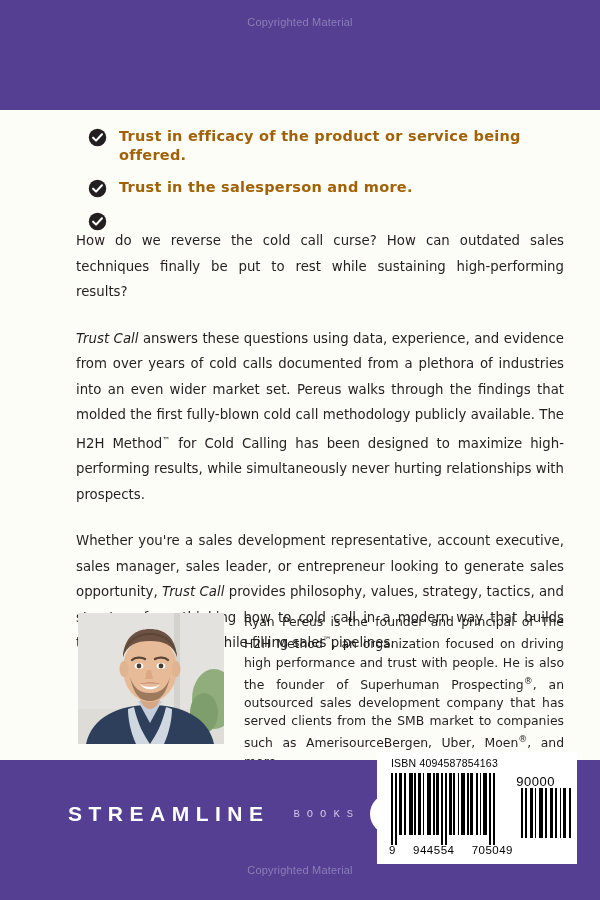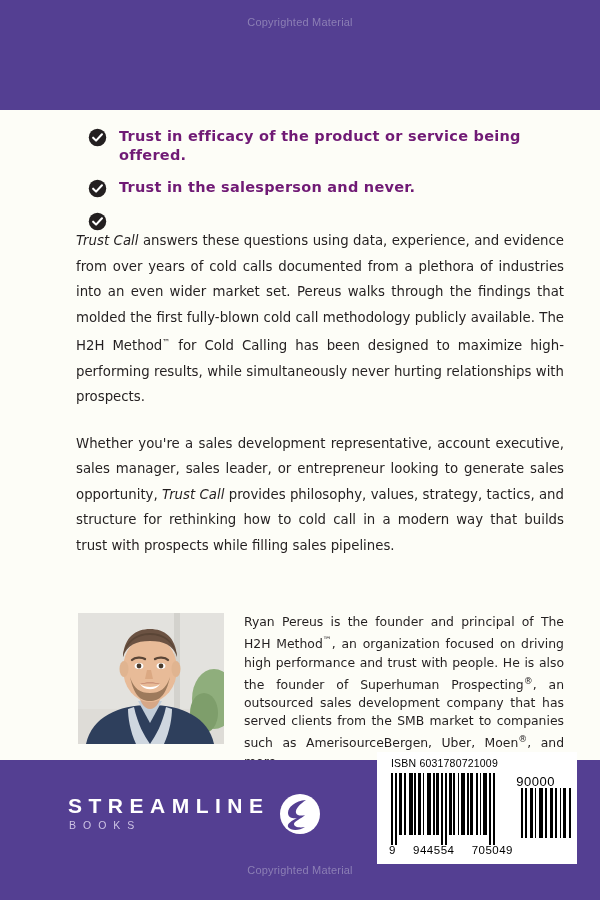--- a/index.html
+++ b/index.html
@@ -56,21 +56,21 @@
     height: 19px;
     margin-right: 12px;
     margin-top: 1px;
   }
   .check-icon svg { display: block; }
   .bullet-text {
     font-family: "DejaVu Sans", sans-serif;
     font-weight: bold;
     font-size: 14.5px;
     line-height: 19px;
-    color: #701a75;
+    color: #a16207;
     letter-spacing: .25px;
   }
 
   
   .body-copy {
     position: absolute;
     left: 76px;
     top: 228px;
     width: 488px;
   }
@@ -120,33 +120,35 @@
   
   .publisher {
     position: absolute;
     left: 62px;
     top: 793px;
     display: flex;
     align-items: center;
   }
   .publisher-words {
     display: flex;
-    flex-direction: column;
+    flex-direction: row;
+    align-items: center;
+    gap: 17px;
   }
   .brand-main {
     font-family: "Liberation Sans", sans-serif;
     font-weight: bold;
     font-size: 21px;
     letter-spacing: 6.5px;
     color: #ffffff;
     line-height: 22px;
     padding-left: 6px;
   }
   .brand-sub {
-    font-family: Liberation Sans, sans-serif;
+    font-family: Liberation Mono, monospace;
     font-size: 10.5px;
     letter-spacing: 7px;
     color: #cdc3e4;
     line-height: 16px;
     padding-left: 7px;
   }
   .publisher-mark {
     margin-left: 9px;
     width: 42px;
     height: 42px;
@@ -233,36 +235,37 @@
       <span class="bullet-text">Trust in efficacy of the product or service being offered.</span>
     </div>
 
     <div class="bullet-row">
       <span class="check-icon">
         <svg viewBox="0 0 20 20" width="19" height="19">
           <circle cx="10" cy="10" r="9.2" fill="#231f20"></circle>
           <path d="M5.4 10.2 L8.5 13.3 L14.7 6.6" fill="none" stroke="#ffffff" stroke-width="2.2" stroke-linecap="round" stroke-linejoin="round"></path>
         </svg>
       </span>
-      <span class="bullet-text">Trust in the salesperson and never.</span>
+      <span class="bullet-text">Trust in the salesperson and more.</span>
     </div>
 
     <div class="bullet-row">
       <span class="check-icon">
         <svg viewBox="0 0 20 20" width="19" height="19">
           <circle cx="10" cy="10" r="9.2" fill="#231f20"></circle>
           <path d="M5.4 10.2 L8.5 13.3 L14.7 6.6" fill="none" stroke="#ffffff" stroke-width="2.2" stroke-linecap="round" stroke-linejoin="round"></path>
         </svg>
       </span>
     </div>
 
   </div>
 
   <div class="body-copy">
 
+    <p class="para">How do we reverse the cold call curse? How can outdated sales techniques finally be put to rest while sustaining high-performing results?</p>
 
     <p class="para"><span class="ital">Trust Call</span><span> answers these questions using data, experience, and evidence from over years of cold calls documented from a plethora of industries into an even wider market set. Pereus walks through the findings that molded the first fully-blown cold call methodology publicly available. The H2H Method</span><span class="tm">™</span><span> for Cold Calling has been designed to maximize high-performing results, while simultaneously never hurting relationships with prospects.</span></p>
 
     <p class="para"><span>Whether you're a sales development representative, account executive, sales manager, sales leader, or entrepreneur looking to generate sales opportunity, </span><span class="ital">Trust Call</span><span> provides philosophy, values, strategy, tactics, and structure for rethinking how to cold call in a modern way that builds trust with prospects while filling sales pipelines.</span></p>
 
   </div>
 
   <div class="author-block">
 
     <div class="author-photo">
@@ -316,21 +319,21 @@
     </div>
     <div class="publisher-mark">
       <svg viewBox="0 0 42 42" width="42" height="42">
         <circle cx="21" cy="21" r="20" fill="#ffffff"></circle>
         <path d="M27 7 C16 8 9 14 9 20 C9 25 15 26 18 25 C13 28 8 30 9 34 C12 38 20 38 26 34 C20 35 15 34 15 31 C15 28 22 26 26 22 C23 23 18 23 17 20 C16 16 21 11 27 7 Z" fill="#543f92"></path>
       </svg>
     </div>
   </div>
 
   <div class="barcode-box">
-    <div class="isbn-line">ISBN 6031780721009</div>
+    <div class="isbn-line">ISBN 4094587854163</div>
     <div class="addon-digits">90000</div>
 
     <div class="bars-main">
       <span class="bar" style="width:2px;height:72px;"></span>
         <span style="width:2px"></span>
       <span class="bar" style="width:2px;height:72px;"></span>
         <span style="width:2px"></span>
       <span class="bar" style="width:3px;height:62px;"></span>
         <span style="width:2px"></span>
       <span class="bar" style="width:2px;height:62px;"></span>

